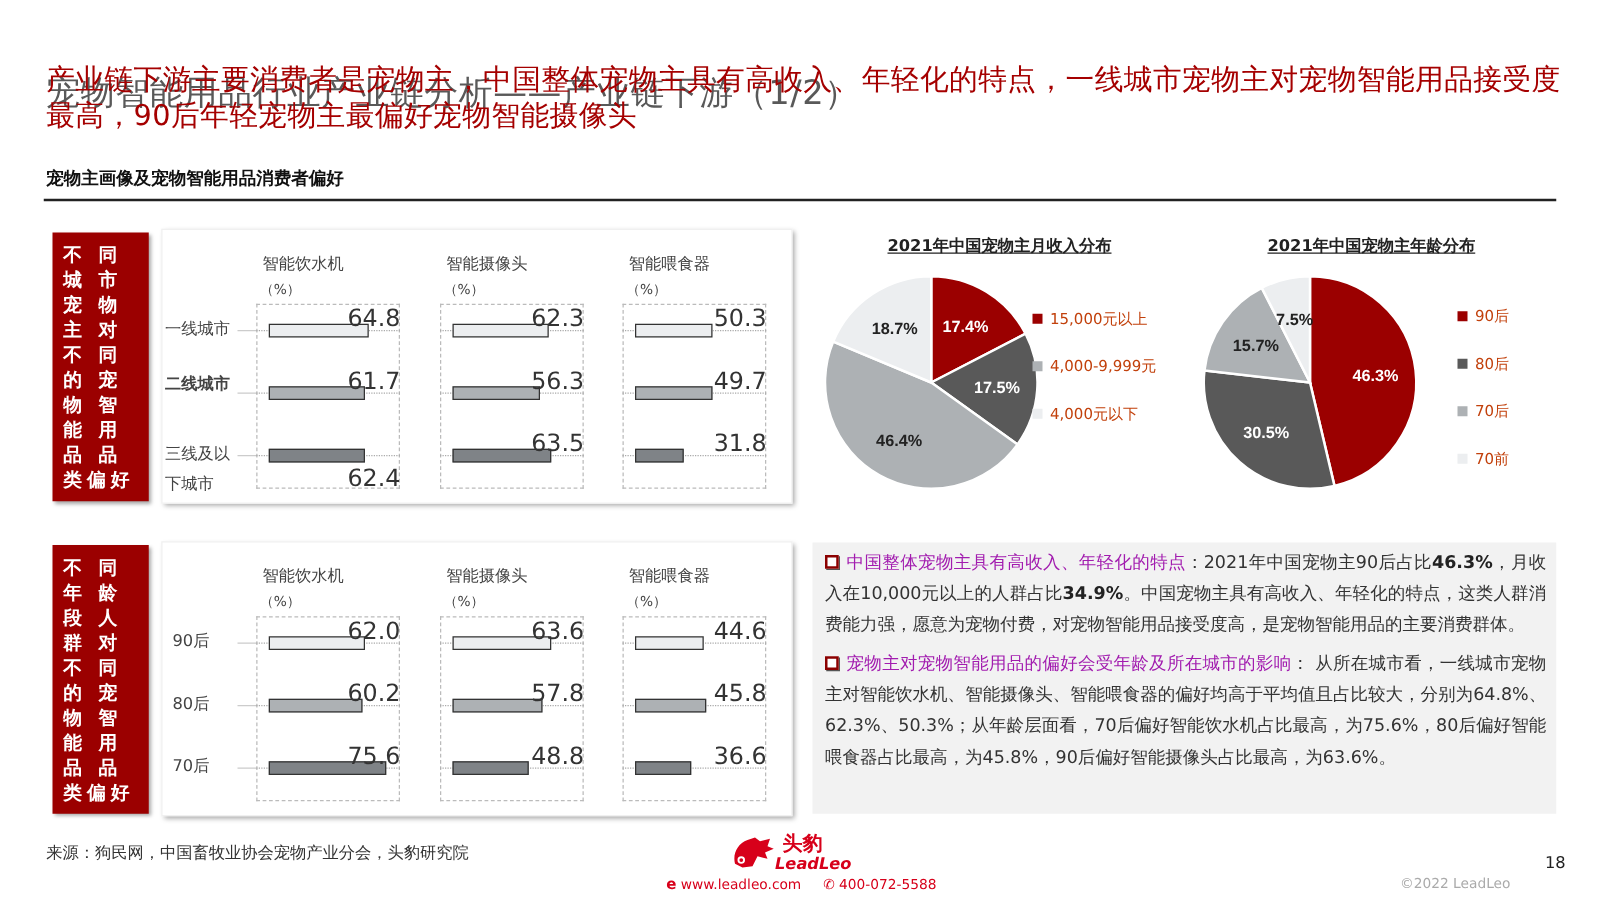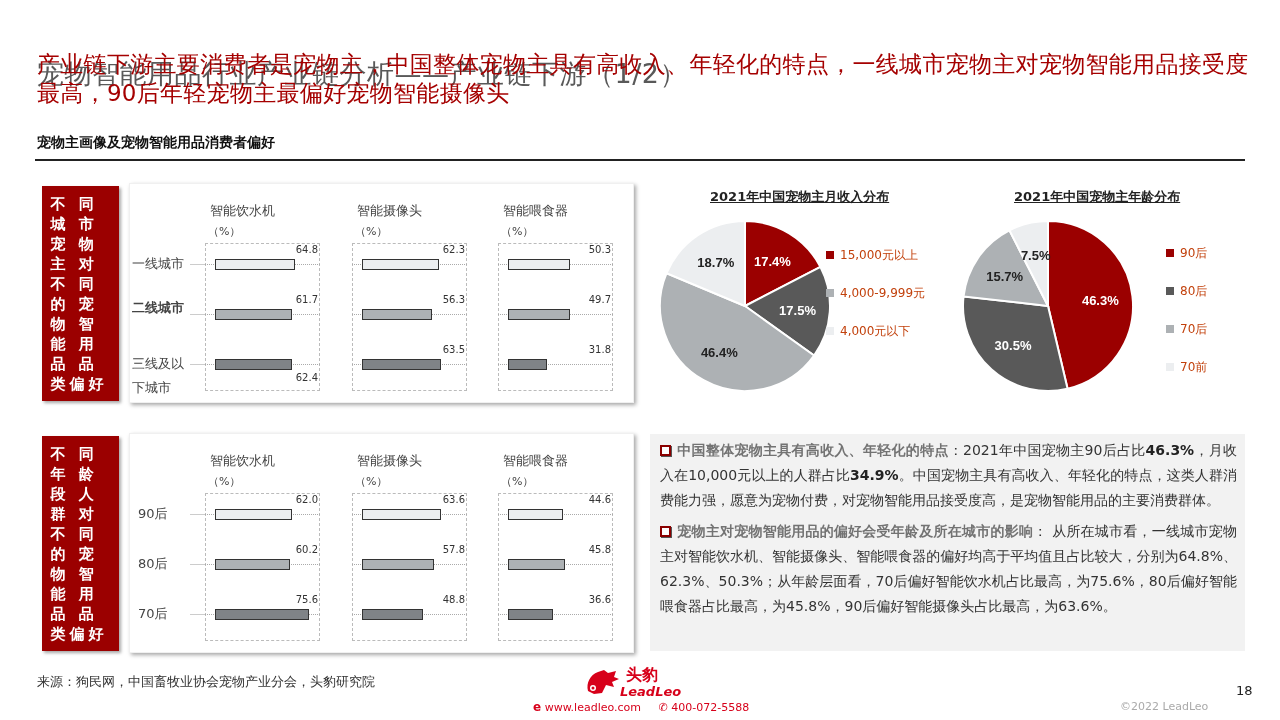--- a/index.html
+++ b/index.html
@@ -15,31 +15,31 @@
     .side-label .vtext { width: 60px; line-height: 20px; letter-spacing: 4px; text-align: left; }
 
     .bar-panel { position: absolute; left: 129px; width: 505px; background: #fff; box-shadow: 2px 2px 4px rgba(0,0,0,0.35); border: 1px solid #f0f0f0; }
 
     .metric-title { position: absolute; font-size: 13px; color: #444; white-space: nowrap; }
     .metric-unit { position: absolute; font-size: 11px; color: #444; white-space: nowrap; }
     .dash-box { position: absolute; border: 1px dashed #bbb; width: 115px; }
     .row-label { position: absolute; font-size: 13px; color: #444; white-space: nowrap; line-height: 24px; }
     .row-line { position: absolute; height: 1px; border-top: 1px dotted #aaa; }
     .bar { position: absolute; height: 11px; border: 1px solid #333; }
-    .bar-value { position: absolute; font-size: 10px; color: #333; text-align: right; width: 40px; }
+    .bar-value { position: absolute; font-size: 19px; color: #333; text-align: right; width: 40px; }
 
     .pie-title { position: absolute; font-size: 13px; font-weight: bold; color: #222; text-decoration: underline; white-space: nowrap; }
     .legend { position: absolute; font-size: 12px; color: #c2410c; }
     .legend-item { display: flex; align-items: center; height: 38px; white-space: nowrap; }
     .legend-swatch { width: 8px; height: 8px; margin-right: 6px; }
 
     .insight-box { position: absolute; left: 650px; top: 434px; width: 595px; height: 217px; background: #f2f2f2; padding: 4px 8px 0 10px; font-size: 14px; line-height: 25px; color: #333; }
     .insight { margin-bottom: 6px; text-align: justify; }
     .checkbox { display: inline-block; width: 11px; height: 11px; border: 2px solid #8b0000; margin-right: 6px; vertical-align: -1px; background: #fff; box-shadow: 1px 1px 0 #555; }
-    .insight-head { color: #737373; font-weight: bold; }
+    .insight-head { color: #a21caf; font-weight: normal; }
     .strong { font-weight: bold; color: #222; }
 
     .footer-source { position: absolute; left: 37px; top: 673px; font-size: 13px; color: #333; white-space: nowrap; }
     .footer-logo { position: absolute; left: 584px; top: 665px; display: flex; align-items: center; }
     .footer-logo .brand { color: #d7001a; font-weight: bold; font-size: 16px; margin-left: 6px; line-height: 16px; }
     .footer-logo .brand-sub { color: #d7001a; font-size: 13px; font-style: italic; font-weight: bold; display: block; }
     .footer-contact { position: absolute; left: 533px; top: 700px; font-size: 11px; color: #d7001a; white-space: nowrap; }
     .footer-contact span { margin-right: 14px; }
     .page-number { position: absolute; left: 1236px; top: 683px; font-size: 13px; color: #222; }
     .copyright { position: absolute; left: 1120px; top: 700px; font-size: 11px; color: #aaa; }

